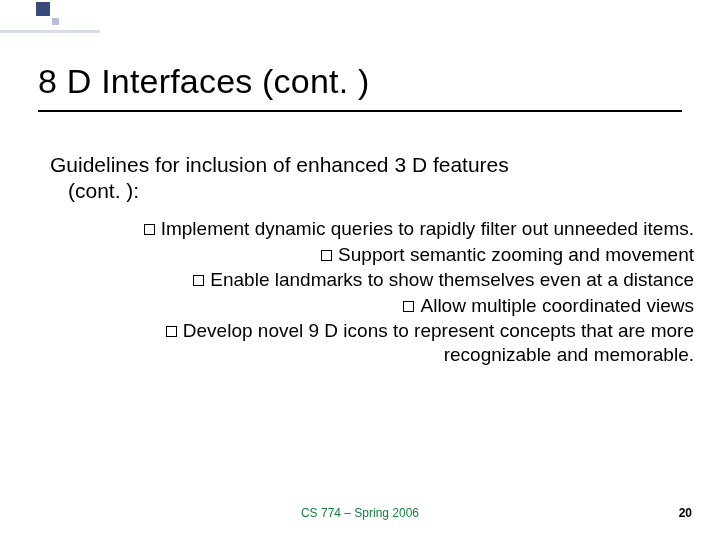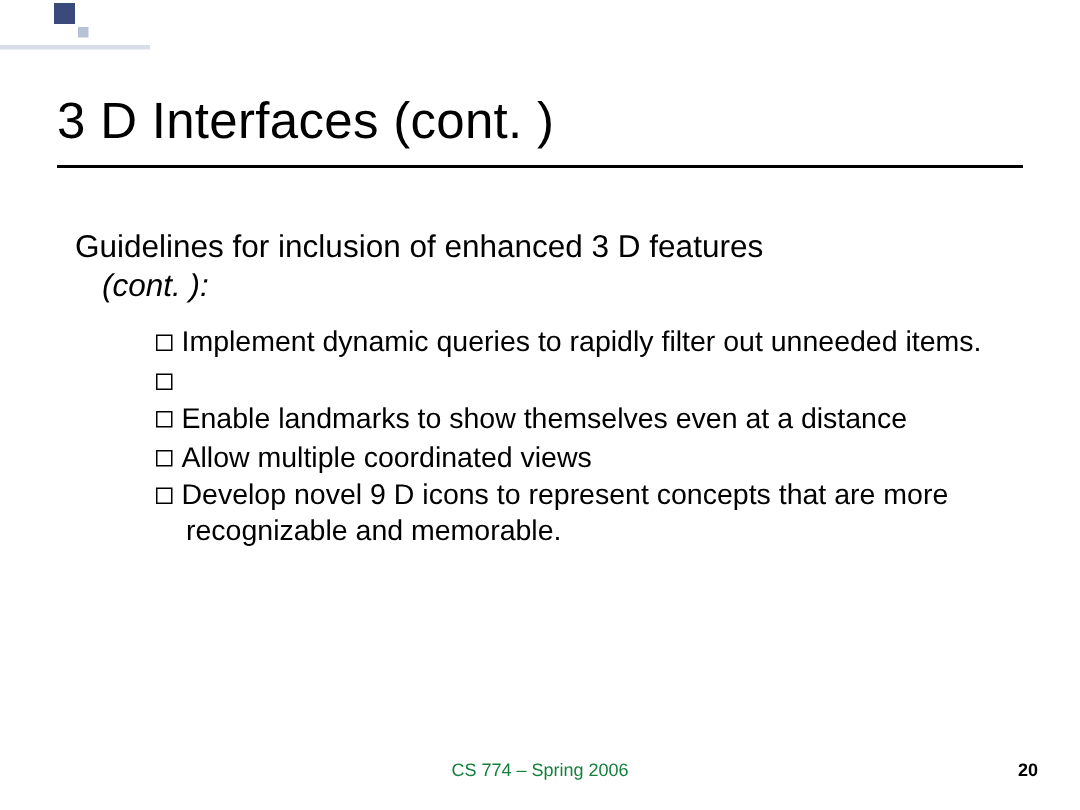--- a/index.html
+++ b/index.html
@@ -50,24 +50,25 @@
   .body-area {
     position: absolute;
     top: 152px; left: 50px;
     width: 644px;
   }
   .body-lead {
     font-size: 21px;
     color: #000;
     line-height: 1.22;
   }
-  .body-lead-indent { padding-left: 18px; font-style: italic; }
+  .body-lead-indent { padding-left: 18px; }
   .bullets {
     margin-top: 14px;
     padding-left: 54px;
+    text-align: right;
   }
   .bullet-item {
     font-size: 19px;
     line-height: 1.24;
     color: #000;
     margin-bottom: 2px;
     text-indent: -20px;
     padding-left: 20px;
   }
   .bullet-marker {
@@ -97,34 +98,34 @@
 </style>
 </head>
 <body>
 
 <div class="corner-deco">
   <div class="big"></div>
   <div class="small1"></div>
   <div class="bar"></div>
 </div>
 
-<h1 class="slide-title">3 D Interfaces (cont. )</h1>
+<h1 class="slide-title">8 D Interfaces (cont. )</h1>
 <div class="title-rule"></div>
 
 <div class="body-area">
   <div class="body-lead">
     <span>Guidelines for inclusion of enhanced 3 D features</span><br>
     <span class="body-lead-indent">(cont. ):</span>
   </div>
   <div class="bullets">
     <div class="bullet-item">
       <span class="bullet-marker"></span><span>Implement dynamic queries to rapidly filter out unneeded items.</span>
     </div>
     <div class="bullet-item">
-      <span class="bullet-marker"></span>
+      <span class="bullet-marker"></span><span>Support semantic zooming and movement</span>
     </div>
     <div class="bullet-item">
       <span class="bullet-marker"></span><span>Enable landmarks to show themselves even at a distance</span>
     </div>
     <div class="bullet-item">
       <span class="bullet-marker"></span><span>Allow multiple coordinated views</span>
     </div>
     <div class="bullet-item">
       <span class="bullet-marker"></span><span>Develop novel 9 D icons to represent concepts that are more recognizable and memorable.</span>
     </div>

